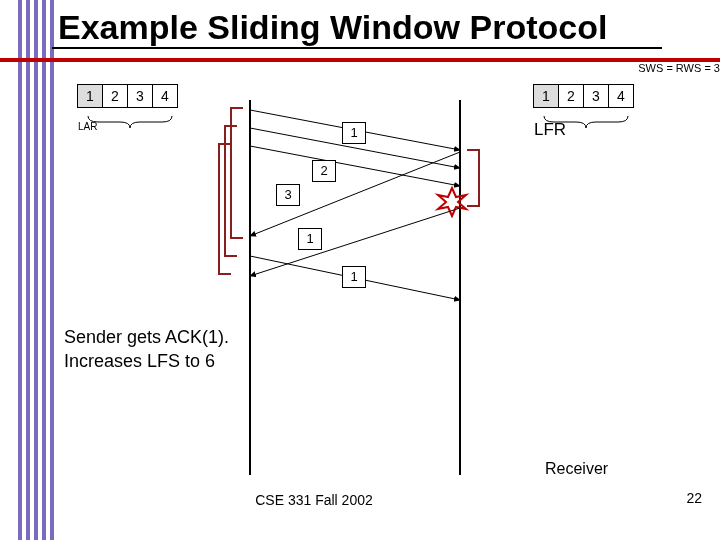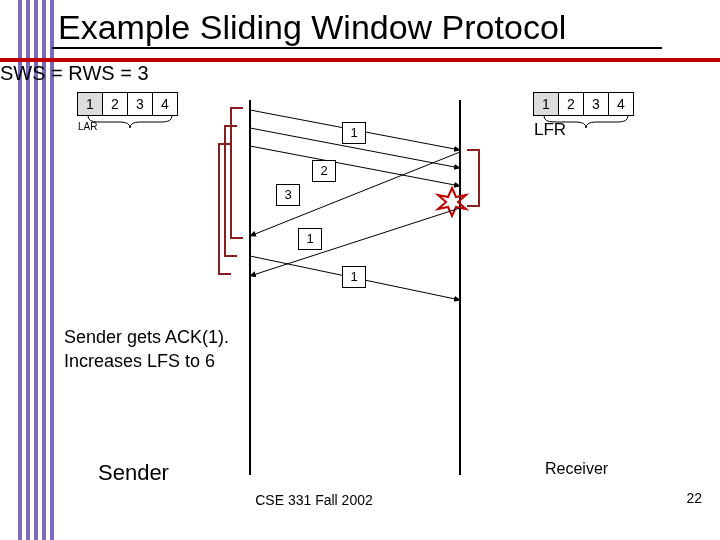--- a/index.html
+++ b/index.html
@@ -1,28 +1,28 @@
 <!DOCTYPE html>
 <html><head>
 <meta charset="utf-8">
 <style>
   html,body{margin:0;padding:0;width:720px;height:540px;font-family:Arial,Helvetica,sans-serif;background:#fff;color:#000}
   .slide{position:relative;width:720px;height:540px}
   .title-wrap{position:absolute;left:52px;top:8px;width:610px}
-  .title{font-size:34px;font-weight:400;border-bottom:2px solid #000;padding:0 6px 0 6px;letter-spacing:0px}
+  .title{font-size:34px;font-weight:700;border-bottom:2px solid #000;padding:0 6px 0 6px;letter-spacing:0px}
   .rule-red{position:absolute;left:0;top:58px;width:720px;height:4px;background:#c00000}
   .stripes{position:absolute;top:0;left:18px;height:540px;width:36px}
   .stripes span{position:absolute;top:0;bottom:0;width:4px;background:#7a6bbf}
   .stripes span:nth-child(1){left:0}
   .stripes span:nth-child(2){left:8px}
   .stripes span:nth-child(3){left:16px}
   .stripes span:nth-child(4){left:24px}
   .stripes span:nth-child(5){left:32px}
-  .subtitle{position:absolute;left:0;width:720px;top:62px;text-align:left;font-size:20px}
-  .seqrow{position:absolute;top:92px}
+  .subtitle{position:absolute;left:0;width:720px;top:62px;text-align:right;font-size:11px}
+  .seqrow{position:absolute;top:84px}
   .seqrow.left{left:78px}
   .seqrow.right{left:534px}
   .cell{display:inline-block;width:24px;height:22px;line-height:22px;text-align:center;border:1px solid #000;font-size:14px;margin-left:-1px;background:#fff}
   .cell.shade{background:#ddd}
   .lar{position:absolute;left:78px;top:121px;font-size:10px}
   .lfr{position:absolute;left:534px;top:120px;font-size:17px}
   .sender-note{position:absolute;left:64px;top:325px;width:210px;font-size:18px;line-height:1.35}
   .sender-lbl{position:absolute;left:98px;top:460px;font-size:22px}
   .receiver-lbl{position:absolute;left:545px;top:460px;font-size:16px}
   .footer{position:absolute;left:0;width:628px;top:492px;text-align:center;font-size:14px;color:#000}
@@ -98,18 +98,17 @@
   <div class="pktlabel" style="left:312px;top:160px">2</div>
   <div class="pktlabel" style="left:276px;top:184px">3</div>
   <div class="pktlabel" style="left:298px;top:228px">1</div>
   <div class="pktlabel" style="left:342px;top:266px">1</div>
 
   <div class="sender-note">
     <div>Sender gets ACK(1).</div>
     <div>Increases LFS to 6</div>
   </div>
 
-  <div class="sender-lbl">Sender</div>
   <div class="receiver-lbl">Receiver</div>
 
   <div class="footer">CSE 331 Fall 2002</div>
   <div class="pagenum">22</div>
 </div>
 
 </body></html>

